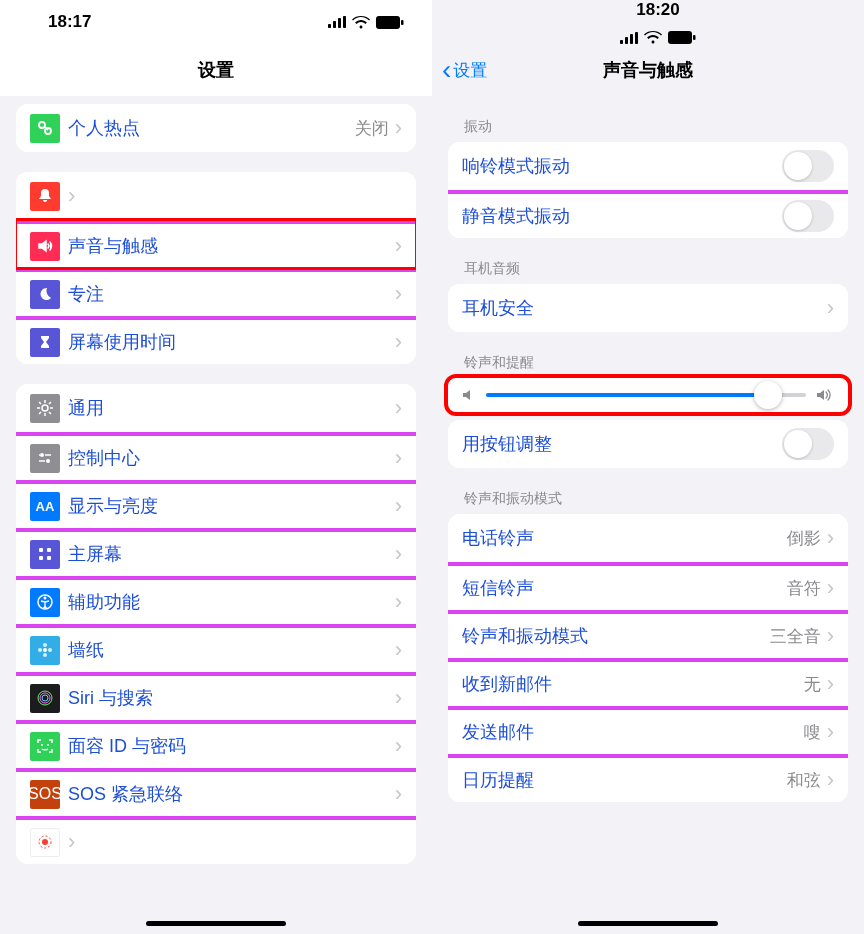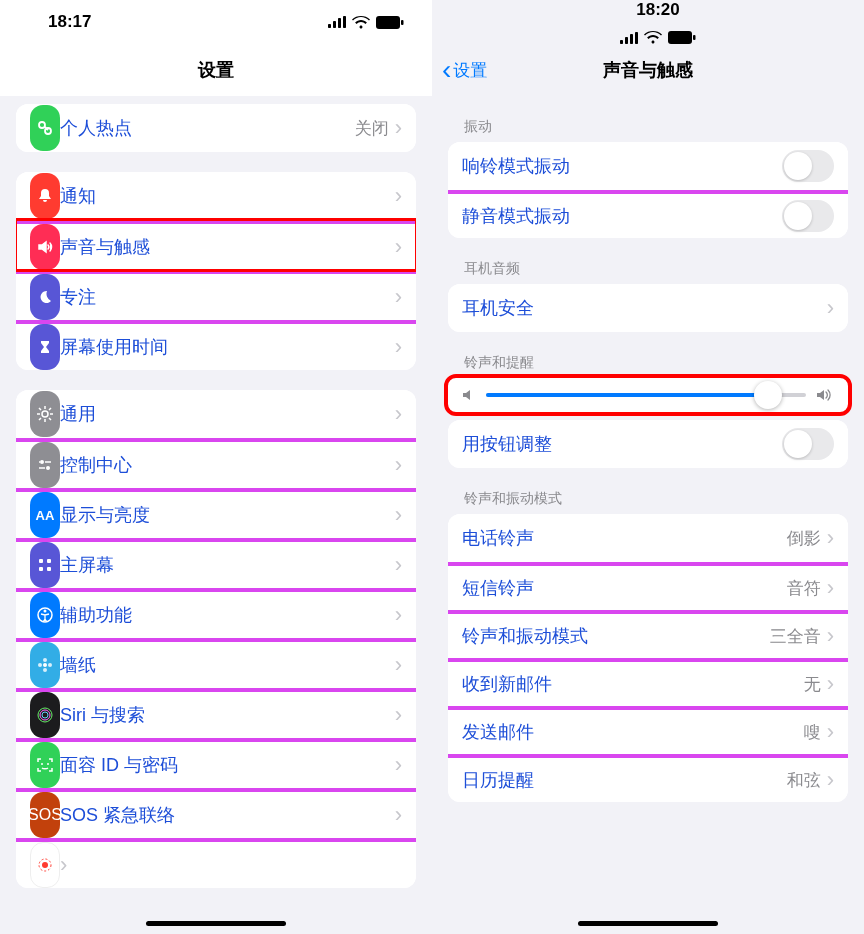--- a/index.html
+++ b/index.html
@@ -70,23 +70,23 @@
   .row {
     display: flex;
     align-items: center;
     min-height: 48px;
     padding: 0 14px 0 14px;
     background: #fff;
     position: relative;
   }
   .row + .row { border-top: 4px solid #d946ef; }
   .row .icon {
-    width: 30px; height: 46px;
-    border-radius: 13px;
-    margin-right: 0;
+    width: 30px; height: 29px;
+    border-radius: 2px;
+    margin-right: 8px;
     display: flex;
     align-items: center;
     justify-content: center;
     color: #fff;
     font-size: 16px;
     flex-shrink: 0;
   }
   .row .label {
     flex: 1;
     font-size: 18px;
@@ -242,21 +242,20 @@
     </div>
   </div>
 
   <div class="group">
     <div class="row">
       <div class="icon i-red">
         <svg width="16" height="16" viewBox="0 0 16 16">
             <path d="M8 1a4 4 0 0 0-4 4v3l-2 3h12l-2-3V5a4 4 0 0 0-4-4zm-2 11a2 2 0 0 0 4 0" fill="#fff"></path>
           </svg>
       </div>
-      <span class="label">通知</span>
       <span class="chevron">›</span>
     </div>
     <div class="row highlight">
       <div class="icon i-pink">
         <svg width="16" height="16" viewBox="0 0 16 16">
             <path d="M2 6v4h3l4 3V3L5 6H2zm9 0a3 3 0 0 1 0 4m2-6a6 6 0 0 1 0 8" stroke="#fff" stroke-width="1.5" fill="#fff" stroke-linecap="round"></path>
           </svg>
       </div>
       <span class="label">声音与触感</span>
       <span class="chevron">›</span>

